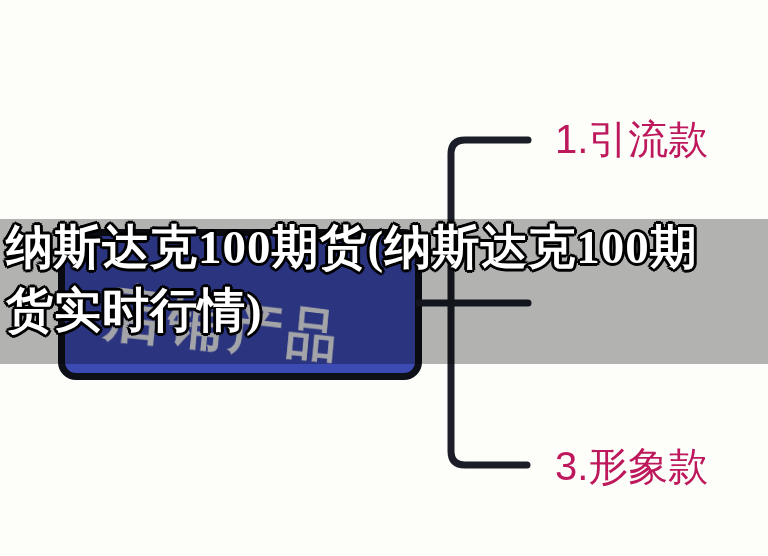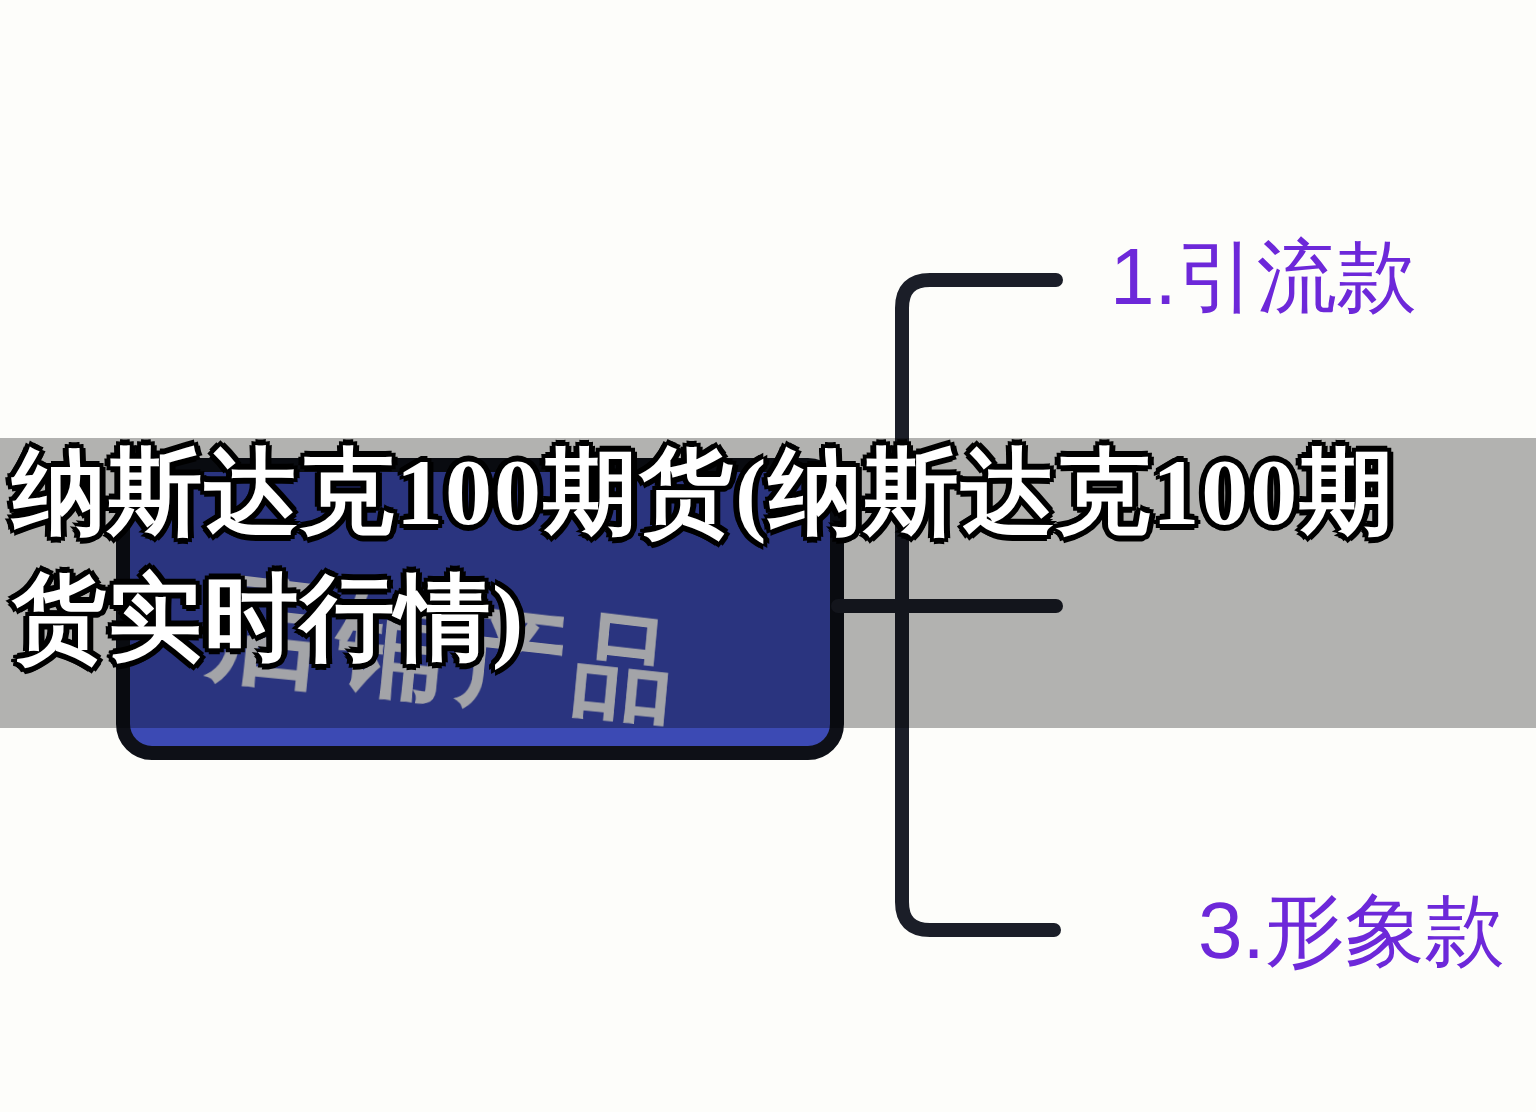--- a/index.html
+++ b/index.html
@@ -38,27 +38,27 @@
     width:768px;height:556px;
     z-index:2;
   }
   
   .branch-label{
     position:absolute;
     left:555px;
     height:44px;line-height:44px;
     font-size:40px;
     font-weight:500;
-    color:#6d28d9;
+    color:#be185d;
     white-space:nowrap;
     z-index:2;
   }
   .branch-1{top:117px;}
   .branch-2{top:281px;}
-  .branch-3{top:444px;margin-left:44px;}
+  .branch-3{top:444px;}
   
   .overlay-band{
     position:absolute;
     left:0;top:219px;
     width:768px;height:145px;
     background:rgba(0,0,0,0.295);
     z-index:3;
   }
   
   .headline{

